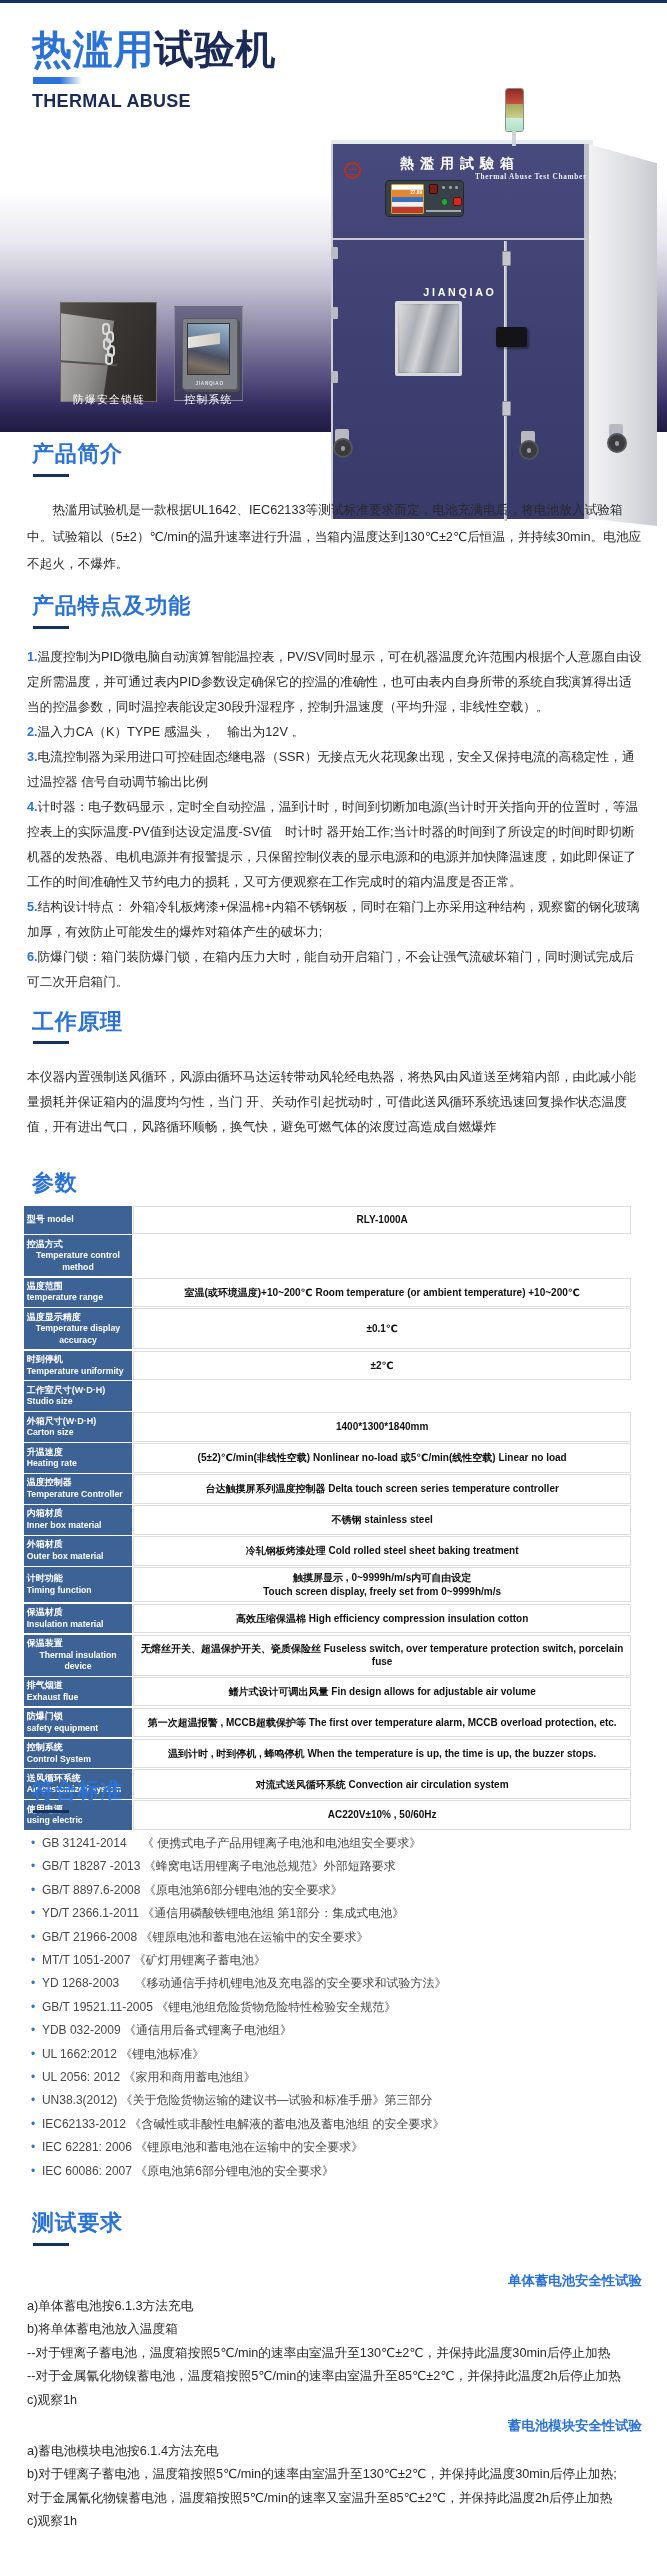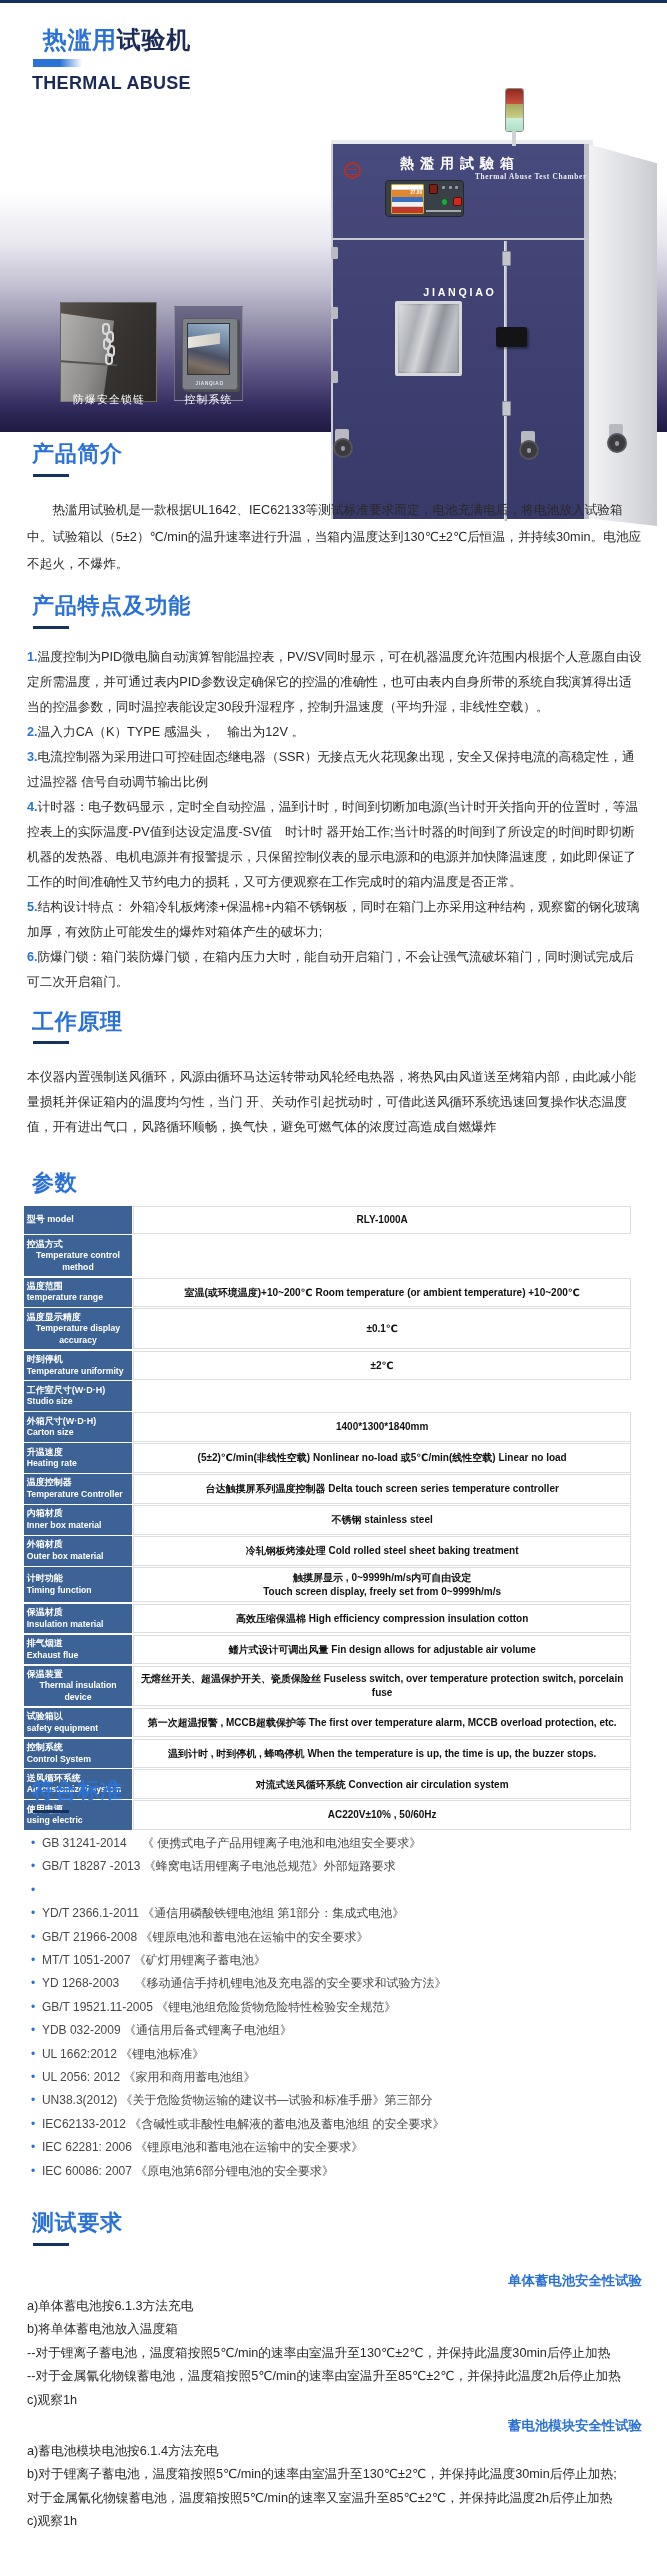--- a/index.html
+++ b/index.html
@@ -10,21 +10,21 @@
   }
   *{margin:0;padding:0;box-sizing:border-box;}
   body{background:#fff;font-family:"Liberation Sans","DejaVu Sans",sans-serif;}
   .page{position:relative;width:668px;height:2576px;background:#fff;overflow:hidden;margin:0 auto;}
 
   
   .hero{position:absolute;left:0;top:0;width:668px;height:432px;
     background:linear-gradient(180deg,#ffffff 0%,#ffffff 44%,#e9e8ef 56%,#c3c1d2 66%,#918da9 76%,#5d5685 86%,#332c5e 94%,#1f1a42 100%);}
   .topbar{position:absolute;left:0;top:0;width:668px;height:3.3px;background:#16305f;}
   .brand-block{position:absolute;left:32px;top:27px;}
-  .page-title{font-size:24px;font-weight:bold;letter-spacing:0.7px;line-height:1.1;text-align:right;}
+  .page-title{font-size:40px;font-weight:bold;letter-spacing:0.7px;line-height:1.1;text-align:right;}
   .page-title .hl{color:var(--blue);}
   .page-title .rest{color:var(--navy);}
   .title-bar{width:49px;height:7.3px;margin:6px 0 6.7px 1.3px;
     background:linear-gradient(90deg,#2b72d7 0%,#2b72d7 55%,rgba(43,114,215,0) 100%);}
   .page-subtitle{font-size:18px;font-weight:bold;color:var(--navy);letter-spacing:0.3px;}
 
   
   .machine{position:absolute;left:300px;top:87px;width:367px;height:387px;}
   .m-abs{position:absolute;}
   .m-top-strip{left:31px;top:53px;width:262px;height:4.7px;background:#e9eaee;}
@@ -328,35 +328,35 @@
       </div>
     <div class="prow">
         <div class="pr-label">
           <span>保温材质</span>
           <span class="en">Insulation material</span>
         </div>
         <div class="pr-value">高效压缩保温棉  High efficiency compression insulation cotton</div>
       </div>
     <div class="prow">
         <div class="pr-label">
+          <span>保温装置</span>
+          <span class="en">Thermal insulation device</span>
+        </div>
+        <div class="pr-value">无熔丝开关、超温保护开关、瓷质保险丝  Fuseless switch, over temperature protection switch, porcelain fuse</div>
+      </div>
+    <div class="prow">
+        <div class="pr-label">
           <span>排气烟道</span>
           <span class="en">Exhaust flue</span>
         </div>
         <div class="pr-value">鳍片式设计可调出风量  Fin design allows for adjustable air volume</div>
       </div>
     <div class="prow">
         <div class="pr-label">
-          <span>保温装置</span>
-          <span class="en">Thermal insulation device</span>
-        </div>
-        <div class="pr-value">无熔丝开关、超温保护开关、瓷质保险丝  Fuseless switch, over temperature protection switch, porcelain fuse</div>
-      </div>
-    <div class="prow">
-        <div class="pr-label">
-          <span>试验箱以</span>
+          <span>防爆门锁</span>
           <span class="en">safety equipment</span>
         </div>
         <div class="pr-value">第一次超温报警 , MCCB超载保护等  The first over temperature alarm, MCCB overload protection, etc.</div>
       </div>
     <div class="prow">
         <div class="pr-label">
           <span>控制系统</span>
           <span class="en">Control System</span>
         </div>
         <div class="pr-value">温到计时 , 时到停机 , 蜂鸣停机  When the temperature is up, the time is up, the buzzer stops.</div>
@@ -383,20 +383,21 @@
     <div class="std-item">
         <span class="std-bullet">•</span>
         <span>GB  31241-2014　 《 便携式电子产品用锂离子电池和电池组安全要求》</span>
       </div>
     <div class="std-item">
         <span class="std-bullet">•</span>
         <span>GB/T 18287 -2013 《蜂窝电话用锂离子电池总规范》外部短路要求</span>
       </div>
     <div class="std-item">
         <span class="std-bullet">•</span>
+        <span>GB/T 8897.6-2008 《原电池第6部分锂电池的安全要求》</span>
       </div>
     <div class="std-item">
         <span class="std-bullet">•</span>
         <span>YD/T 2366.1-2011  《通信用磷酸铁锂电池组  第1部分：集成式电池》</span>
       </div>
     <div class="std-item">
         <span class="std-bullet">•</span>
         <span>GB/T 21966-2008  《锂原电池和蓄电池在运输中的安全要求》</span>
       </div>
     <div class="std-item">

